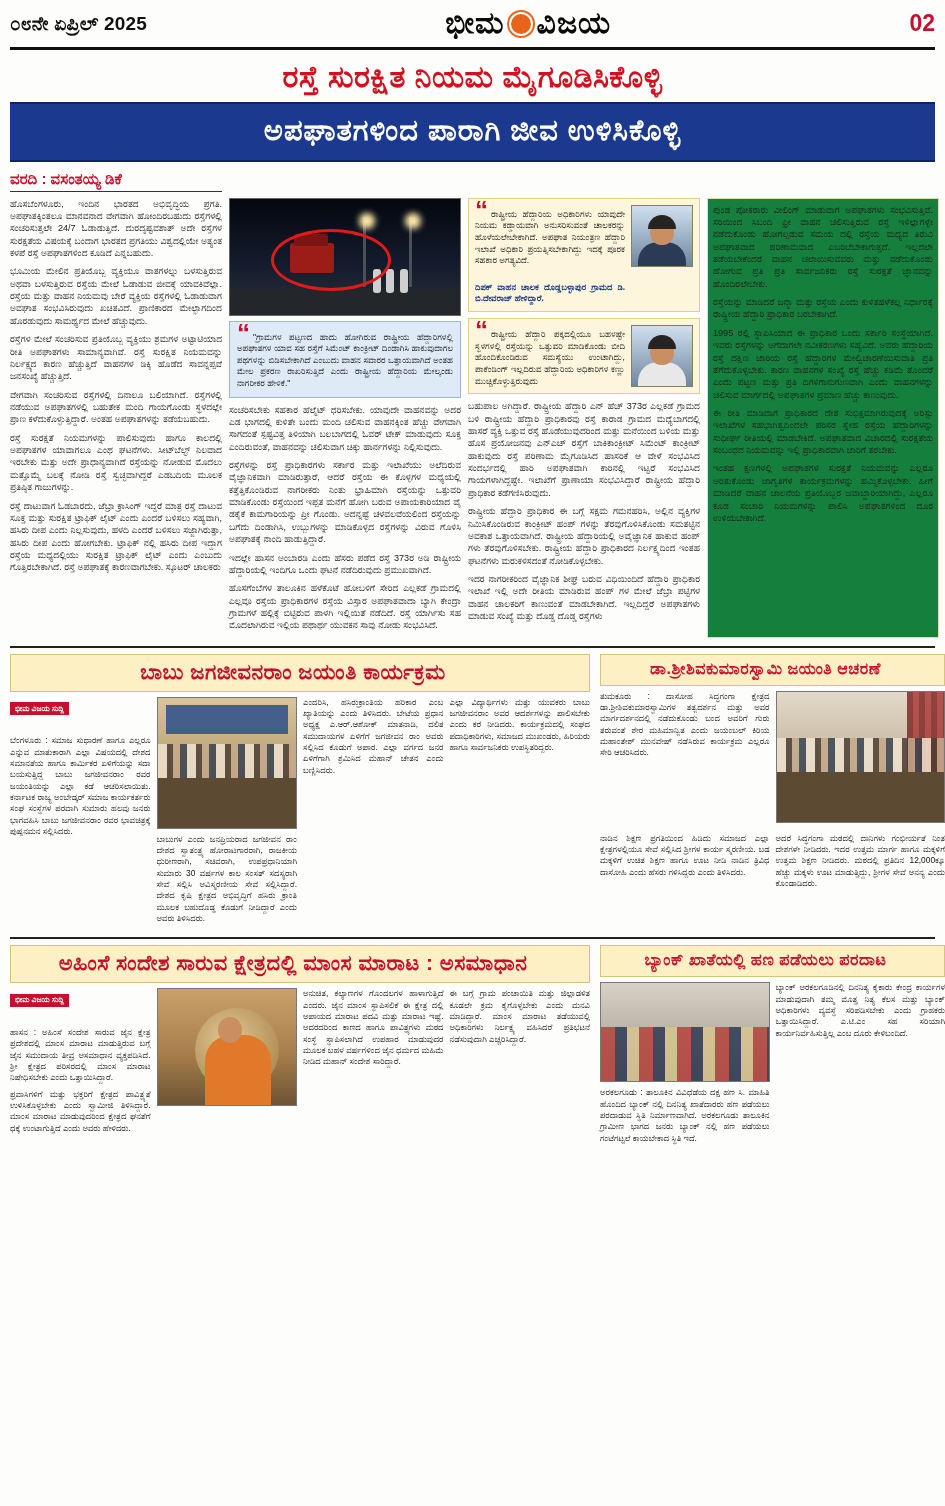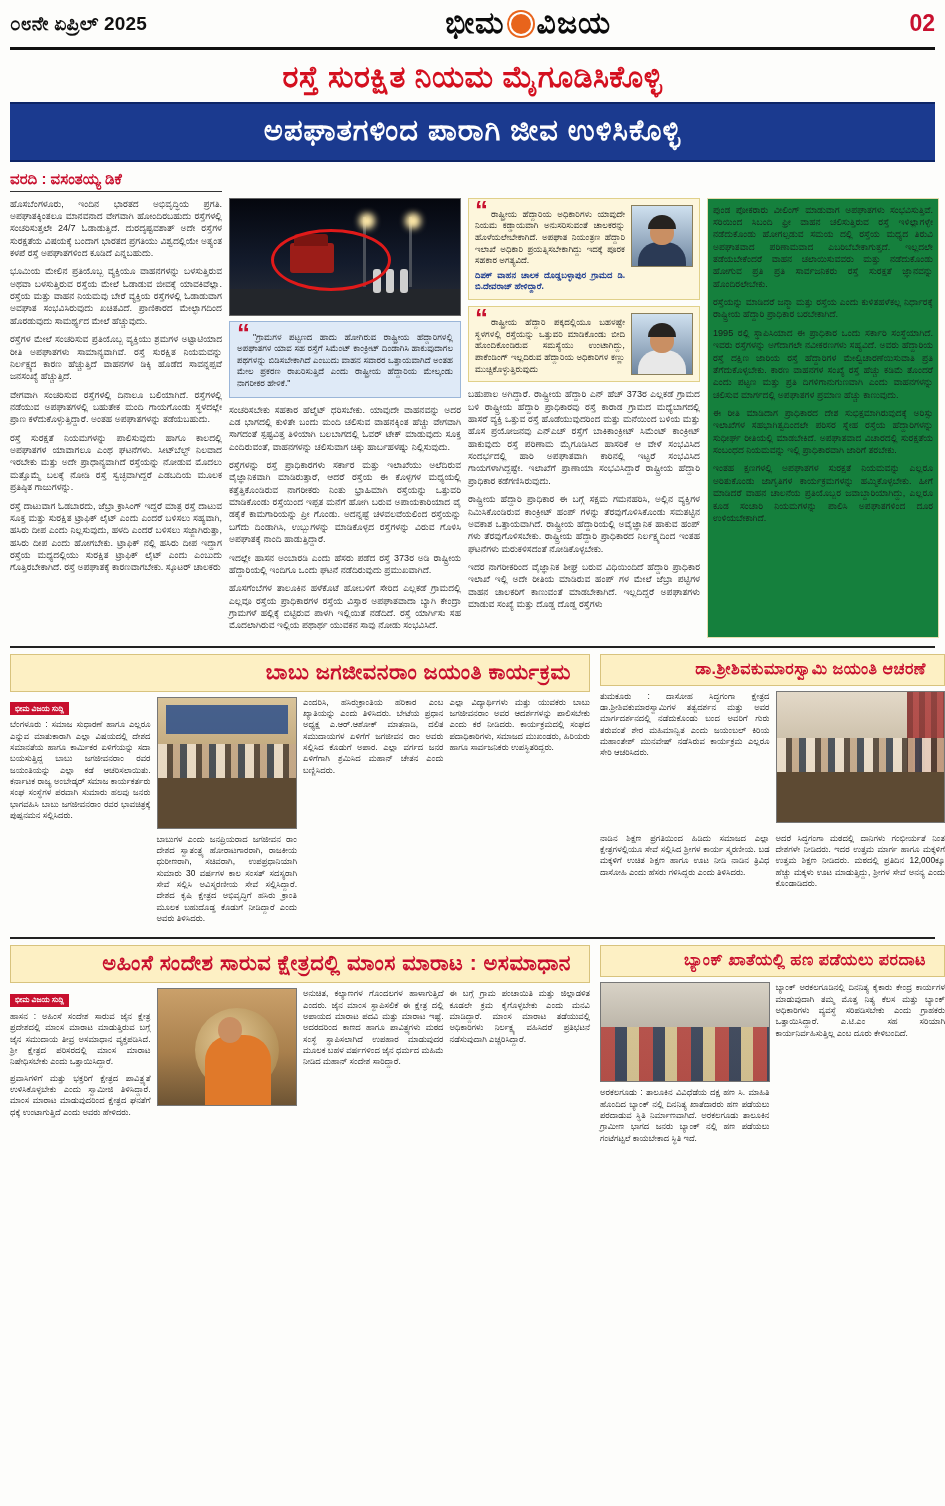--- a/index.html
+++ b/index.html
@@ -185,21 +185,21 @@
   }
   .portrait .body {
     position:absolute; left:50%; bottom:0; width:48px; height:24px; margin-left:-24px;
     border-radius: 20px 20px 0 0; background:#2b3a55;
   }
   .portrait .shirt { background:#e8e8e8; }
   .quote-name {
     display:block;
     font-weight: bold;
     color:#1b3a8f;
-    margin-top: 3px;
+    margin-top: 15px;
     font-size: 8.4px;
   }
   .tint-col {
     background:#15803d;
     border:1px solid #e7dcae;
     padding:5px;
   }
   hr.sep { border:0; border-top:2px solid #222; margin:8px 0 0 0; }
   
   .two-sec {
@@ -207,21 +207,21 @@
     grid-template-columns: 580px 345px;
     gap: 10px;
     margin-top: 6px;
   }
   .sec-title {
     background: #fdf0c4;
     border: 1px solid #d8c37e;
     color: #c8102e;
     font-size: 21px;
     font-weight: bold;
-    text-align: right;
+    text-align: center;
     padding: 5px 18px 7px 4px;
     letter-spacing: .5px;
   }
   .sec-title.small { font-size: 16px; }
   .subcol-grid-4 {
     display:grid;
     grid-template-columns: 1fr 1fr 1fr 1fr;
     gap:6px;
     margin-top:5px;
   }
@@ -231,21 +231,21 @@
     gap:6px;
     margin-top:5px;
   }
   .badge {
     display:inline-block;
     background:#c8102e;
     color:#fff;
     font-size:7.6px;
     font-weight:bold;
     padding:1.5px 5px;
-    margin-bottom:4px;
+    margin-bottom:20px;
   }
   .photo2 {
     width:100%; height:132px; border:1px solid #777; overflow:hidden; position:relative;
     background: linear-gradient(#b9c5cf 0%, #8fa0ae 45%, #6d7a85 100%);
     margin-bottom:5px;
   }
   .photo2.warm { background: linear-gradient(#d9c49a 0%, #bda378 50%, #8d7350 100%); }
   .photo2.hall { background: linear-gradient(#e3d9c8 0%, #c6b9a2 50%, #8a7f6c 100%); }
   .photo2 .stage {
     position:absolute; left:0; bottom:0; width:100%; height:38%; background:#5d4a33;
@@ -315,21 +315,21 @@
   </div>
 
   <div class="headline-main">ರಸ್ತೆ ಸುರಕ್ಷಿತ ನಿಯಮ ಮೈಗೂಡಿಸಿಕೊಳ್ಳಿ</div>
   <div class="headline-band">ಅಪಘಾತಗಳಿಂದ ಪಾರಾಗಿ ಜೀವ ಉಳಿಸಿಕೊಳ್ಳಿ</div>
   <div class="byline">ವರದಿ : ವಸಂತಯ್ಯ ಡಿಕೆ</div>
 
   <div class="story-grid">
 
     <div class="col">
       <p class="body">ಹೊಸಬೆಂಗಳೂರು, ಇಂದಿನ ಭಾರತದ ಅಭಿವೃದ್ಧಿಯ ಪ್ರಗತಿ. ಅಪಘಾತಕ್ಕಿಂತಲೂ ಮಾನವನಾದ ವೇಗವಾಗಿ ಹೋಂದಿರಬಹುದು ರಸ್ತೆಗಳಲ್ಲಿ ಸಂಚರಿಸುತ್ತಲೇ 24/7 ಓಡಾಡುತ್ತಿದೆ. ದುರದೃಷ್ಟವಶಾತ್ ಅದೇ ರಸ್ತೆಗಳ ಸುರಕ್ಷತೆಯ ವಿಷಯಕ್ಕೆ ಬಂದಾಗ ಭಾರತದ ಪ್ರಗತಿಯು ವಿಶ್ವದಲ್ಲಿಯೇ ಅತ್ಯಂತ ಕಳಪೆ ರಸ್ತೆ ಅಪಘಾತಗಳಿಂದ ಕೂಡಿದೆ ಎನ್ನಬಹುದು.</p>
-      <p class="body">ಭೂಮಿಯ ಮೇಲಿನ ಪ್ರತಿಯೊಬ್ಬ ವ್ಯಕ್ತಿಯೂ ವಾಹನಗಳನ್ನು ಬಳಸುತ್ತಿರುವ ಅಥವಾ ಬಳಸುತ್ತಿರುವ ರಸ್ತೆಯ ಮೇಲೆ ಓಡಾಡುವ ಜೀವಕ್ಕೆ ಯಾವಕಿವೆಲ್ಲಾ. ರಸ್ತೆಯ ಮತ್ತು ವಾಹನ ನಿಯಮವು ಬೇರೆ ವ್ಯಕ್ತಿಯ ರಸ್ತೆಗಳಲ್ಲಿ ಓಡಾಡುವಾಗ ಅವಘಾತ ಸಂಭವಿಸಿರುವುದು ಖಚಿತವಿದೆ. ಪ್ರಾಣಿಕಾರದ ಮೇಲ್ಭಾಗದಿಂದ ಹೊರಡುವುದು ಸಾಮರ್ಥ್ಯದ ಮೇಲೆ ಹೆಚ್ಚುವುದು.</p>
+      <p class="body">ಭೂಮಿಯ ಮೇಲಿನ ಪ್ರತಿಯೊಬ್ಬ ವ್ಯಕ್ತಿಯೂ ವಾತಗಳಲ್ನು ಬಳಸುತ್ತಿರುವ ಅಥವಾ ಬಳಸುತ್ತಿರುವ ರಸ್ತೆಯ ಮೇಲೆ ಓಡಾಡುವ ಜೀವಕ್ಕೆ ಯಾವಕಿವೆಲ್ಲಾ. ರಸ್ತೆಯ ಮತ್ತು ವಾಹನ ನಿಯಮವು ಬೇರೆ ವ್ಯಕ್ತಿಯ ರಸ್ತೆಗಳಲ್ಲಿ ಓಡಾಡುವಾಗ ಅವಘಾತ ಸಂಭವಿಸಿರುವುದು ಖಚಿತವಿದೆ. ಪ್ರಾಣಿಕಾರದ ಮೇಲ್ಭಾಗದಿಂದ ಹೊರಡುವುದು ಸಾಮರ್ಥ್ಯದ ಮೇಲೆ ಹೆಚ್ಚುವುದು.</p>
       <p class="body">ರಸ್ತೆಗಳ ಮೇಲೆ ಸಂಚರಿಸುವ ಪ್ರತಿಯೊಬ್ಬ ವ್ಯಕ್ತಿಯು ಶ್ರಮಗಳ ಅಟ್ಟಾಟಿಯಾದ ರೀತಿ ಅಪಘಾತಗಳು ಸಾಮಾನ್ಯವಾಗಿವೆ. ರಸ್ತೆ ಸುರಕ್ಷಿತ ನಿಯಮವನ್ನು ನಿರ್ಲಕ್ಷ್ಯದ ಕಾರಣ ಹೆಚ್ಚುತ್ತಿದೆ ವಾಹನಗಳ ಡಿಕ್ಕಿ ಹೊಡೆದ ಸಾವನ್ನಪ್ಪವೆ ಜನಸಂಖ್ಯೆ ಹೆಚ್ಚುತ್ತಿದೆ.</p>
       <p class="body">ವೇಗವಾಗಿ ಸಂಚರಿಸುವ ರಸ್ತೆಗಳಲ್ಲಿ ದಿನಾಲೂ ಬಲಿಯಾಗಿದೆ. ರಸ್ತೆಗಳಲ್ಲಿ ನಡೆಯುವ ಅಪಘಾತಗಳಲ್ಲಿ ಬಹುತೇಕ ಮಂದಿ ಗಾಯಗೊಂಡು ಸ್ಥಳದಲ್ಲೇ ಪ್ರಾಣ ಕಳೆದುಕೊಳ್ಳುತ್ತಿದ್ದಾರೆ. ಅಂತಹ ಅಪಘಾತಗಳನ್ನು ತಡೆಯಬಹುದು.</p>
       <p class="body">ರಸ್ತೆ ಸುರಕ್ಷತೆ ನಿಯಮಗಳನ್ನು ಪಾಲಿಸುವುದು ಹಾಗೂ ಕಾಲದಲ್ಲಿ ಅಪಘಾತಗಳ ಯಾವಾಗಲೂ ಎಂಥ ಘಟನೆಗಳು. ಸೀಟ್‍ಬೆಲ್ಟ್ ನಿಲವಾದ ಇರಬೇಕು ಮತ್ತು ಅದೇ ಪ್ರಾಧಾನ್ಯವಾಗಿದೆ ರಸ್ತೆಯನ್ನು ನೋಡುವ ಮೊದಲು ಮತ್ತೊಮ್ಮೆ ಬಲಕ್ಕೆ ನೋಡಿ ರಸ್ತೆ ಸ್ವಚ್ಛವಾಗಿದ್ದರೆ ಎಡಬದಿಯ ಮೂಲಕ ಪ್ರತಿಷ್ಠಿತ ಗಾಜುಗಳನ್ನು.</p>
       <p class="body">ರಸ್ತೆ ದಾಟುವಾಗ ಓಡಬಾರದು, ಜೆಬ್ರಾ ಕ್ರಾಸಿಂಗ್ ಇದ್ದರೆ ಮಾತ್ರ ರಸ್ತೆ ದಾಟುವ ಸೂಕ್ತ ಮತ್ತು ಸುರಕ್ಷಿತ ಟ್ರಾಫಿಕ್ ಲೈಟ್ ಎಂದು ಎಂದರೆ ಬಳಿಸಲು ಸಹ್ಯವಾಗಿ, ಹಸಿರು ದೀಪ ಎಂದು ನಿಲ್ಲಸುವುದು, ಹಳದಿ ಎಂದರೆ ಬಳಿಸಲು ಸಜ್ಜಾಗಿರುತ್ತಾ, ಹಸಿರು ದೀಪ ಎಂದು ಹೋಗಬೇಕು. ಟ್ರಾಫಿಕ್ ನಲ್ಲಿ ಹಸಿರು ದೀಪ ಇದ್ದಾಗ ರಸ್ತೆಯ ಮಧ್ಯದಲ್ಲಿಯು ಸುರಕ್ಷಿತ ಟ್ರಾಫಿಕ್ ಲೈಟ್ ಎಂದು ಎಂಬುದು ಗೊತ್ತಿರಬೇಕಾಗಿದೆ. ರಸ್ತೆ ಅಪಘಾತಕ್ಕೆ ಕಾರಣವಾಗಬೇಕು. ಸ್ಕೂಟರ್ ಚಾಲಕರು</p>
     </div>
 
     <div class="col">
       <div class="photo">
         <div class="ground"></div>
         <div class="pole" style="left:58%;"></div>
@@ -338,21 +338,21 @@
         <div class="glow" style="left:76%; top:14px;"></div>
         <div class="car"></div>
         <div class="person" style="left:62%;"></div>
         <div class="person" style="left:68%;"></div>
         <div class="person" style="left:74%;"></div>
         <div class="ellipse"></div>
       </div>
       <div class="caption-box">
         <span class="quote-mark">“</span><span>"ಗ್ರಾಮಗಳ ಪಟ್ಟಣದ ಹಾದು ಹೋಗಿರುವ ರಾಷ್ಟ್ರೀಯ ಹೆದ್ದಾರಿಗಳಲ್ಲಿ ಅಪಘಾತಗಳ ಯಾವ ಸಹ ರಸ್ತೆಗೆ ಸಿಮೆಂಟ್ ಕಾಂಕ್ರೀಟ್ ದಿಂಡಾಗಿಸಿ ಹಾಕುವುದಾಗಲ ಪಥಗಳನ್ನು ಬಿಡಿಸಬೇಕಾಗಿದೆ ಎಂಬುದು ವಾಹನ ಸವಾರರ ಒತ್ತಾಯವಾಗಿದೆ ಅಂತಹ ಮೇಲ ಪ್ರಕರಣ ರಾಖರಿಸುತ್ತಿದೆ ಎಂದು ರಾಷ್ಟ್ರೀಯ ಹೆದ್ದಾರಿಯ ಮೇಲ್ಕಂಡು ನಾಗರೀಕರ ಹೇಳಿಕೆ."</span>
       </div>
-      <p class="body">ಸಂಚರಿಸಬೇಕು ಸಹಕಾರ ಹೆಲ್ಮೆಟ್ ಧರಿಸಬೇಕು. ಯಾವುದೇ ವಾಹನವನ್ನು ಅದರ ಎಡ ಭಾಗದಲ್ಲಿ ಕುಳಿತೇ ಬಂದು ಮಂದಿ ಚಲಿಸುವ ವಾಹನಕ್ಕಿಂತ ಹೆಚ್ಚು ವೇಗವಾಗಿ ಸಾಗದಂತೆ ಸ್ಪಷ್ಟವಿತ್ತ ತಿಳಿಯಾಗಿ ಬಲಬಾಗದಲ್ಲಿ ಓವರ್ ಟೇಕ್ ಮಾಡುವುದು ಸೂಕ್ತ ಎಂದಿರುವಂತೆ, ವಾಹನಗಳನ್ನು ಚಲಿಸುವಾಗ ಚಿಕ್ಕು ಹಾರ್ಬಹಳಷ್ನು ನಿಲ್ಲಿಸುವುದು.</p>
+      <p class="body">ಸಂಚರಿಸಬೇಕು ಸಹಕಾರ ಹೆಲ್ಮೆಟ್ ಧರಿಸಬೇಕು. ಯಾವುದೇ ವಾಹನವನ್ನು ಅದರ ಎಡ ಭಾಗದಲ್ಲಿ ಕುಳಿತೇ ಬಂದು ಮಂದಿ ಚಲಿಸುವ ವಾಹನಕ್ಕಿಂತ ಹೆಚ್ಚು ವೇಗವಾಗಿ ಸಾಗದಂತೆ ಸ್ಪಷ್ಟವಿತ್ತ ತಿಳಿಯಾಗಿ ಬಲಬಾಗದಲ್ಲಿ ಓವರ್ ಟೇಕ್ ಮಾಡುವುದು ಸೂಕ್ತ ಎಂದಿರುವಂತೆ, ವಾಹನವನ್ನು ಚಲಿಸುವಾಗ ಚಿಕ್ಕು ಹಾರ್ನಗಳನ್ನು ನಿಲ್ಲಿಸುವುದು.</p>
       <p class="body">ರಸ್ತೆಗಳನ್ನು ರಸ್ತೆ ಪ್ರಾಧಿಕಾರಗಳು ಸರ್ಕಾರ ಮತ್ತು ಇಲಾಖೆಯು ಅಲೆದಿರುವ ವೈಜ್ಞಾನಿಕವಾಗಿ ಮಾಡಿರುತ್ತಾರೆ, ಆದರೆ ರಸ್ತೆಯ ಈ ಕೊಳ್ಳಗಳ ಮಧ್ಯಯಲ್ಲಿ ಕತ್ತೆತ್ತಿಕೊಂಡಿರುವ ನಾಗರೀಕರು ನಿಂತು ಭ್ರಾಹಿಮಾಗಿ ರಸ್ತೆಯನ್ನು ಒತ್ತುವರಿ ಮಾಡಿಕೊಂಡು ರಸ್ತೆಯಿಂದ ಇಪ್ಪತ ಮನೆಗೆ ಹೋಗಿ ಬರುವ ಅಪಾಯಕಾರಿಯಾದ ವೈ ಡಕೈಕೆ ಕಾಮಗಾರಿಯನ್ನು ಪ್ರೀ ಗೊಂಡು. ಅದನ್ನಷ್ಟೆ ಚಳವಲವೆಯಲಿಂದ ರಸ್ತೆಯನ್ನು ಬಗೆದು ದಿಂಡಾಗಿಸಿ, ಉಬ್ಬುಗಳನ್ನು ಮಾಡಿಕೊಳ್ಳದ ರಸ್ತೆಗಳನ್ನು ವಿರುವ ಗೊಳಿಸಿ ಅಪಘಾತಕ್ಕೆ ನಾಂದಿ ಹಾಡುತ್ತಿದ್ದಾರೆ.</p>
       <p class="body">ಇದಲ್ಲೇ ಹಾಸನ ಅಂಬಾರಡಿ ಎಂದು ಹೆಸರು ಪಡೆದ ರಸ್ತೆ 373ರ ಅಡಿ ರಾಷ್ಟ್ರೀಯ ಹೆದ್ದಾರಿಯಲ್ಲಿ ಇಂದಿಗೂ ಒಂದು ಘಟನೆ ನಡೆದಿರುವುದು ಪ್ರಮುಖವಾಗಿದೆ.</p>
       <p class="body">ಹೊಸಗೆಂಬೆಗಳ ತಾಲೂಕಿನ ಹಳೆಕೊಟೆ ಹೋಬಳಿಗೆ ಸೇರಿದ ಎಲ್ಲಕಡೆ ಗ್ರಾಮದಲ್ಲಿ ಎಲ್ಲವೂ ರಸ್ತೆಯ ಪ್ರಾಧಿಕಾರಗಳ ರಸ್ತೆಯ ವಿಸ್ತಾರ ಅಪಘಾತವಾದಾ ಬ್ಯಾಗಿ ಕೇಂದ್ರಾ ಗ್ರಾಮಗಳೆ ಹಲ್ಲಿಕ್ಕೆ ಬಿಟ್ಟಿರುವ ಪಾಳಗಿ ಇಲ್ಲಿಯಿತೆ ನಡೆದಿದೆ. ರಸ್ತೆ ಯಾರ್ಗಿಸು ಸಹ ಮೊದಲಾಗಿರುವ ಇಲ್ಲಿಯ ಪಥಾರ್ಥ ಯುವಕನ ಸಾವು ನೋಡು ಸಂಭವಿಸಿದೆ.</p>
     </div>
 
     <div class="col">
       <div class="quote-block">
         <div class="quote-text">
           <span class="quote-mark">“</span><span>ರಾಷ್ಟ್ರೀಯ ಹೆದ್ದಾರಿಯ ಅಧಿಕಾರಿಗಳು ಯಾವುದೇ ನಿಯಮ ಕಡ್ಡಾಯವಾಗಿ ಅನುಸರಿಸುವಂತೆ ಚಾಲಕರನ್ನು ಹೊಳೆಯಲೇಬೇಕಾಗಿದೆ. ಅಪಘಾತ ನಿಯಂತ್ರಣ ಹೆದ್ದಾರಿ ಇಲಾಖೆ ಅಧಿಕಾರಿ ಪ್ರಯತ್ನಿಸಬೇಕಾಗಿದ್ದು ಇದಕ್ಕೆ ಪೂರಕ ಸಹಕಾರ ಅಗತ್ಯವಿದೆ.</span>
           <span class="quote-name">ದಿಪಕ್ ವಾಹನ ಚಾಲಕ ದೊಡ್ಡಬಳ್ಳಾಪುರ ಗ್ರಾಮದ ಡಿ. ಬಿ.ದೇವರಾಜ್ ಹೇಳಿದ್ದಾರೆ.</span>

